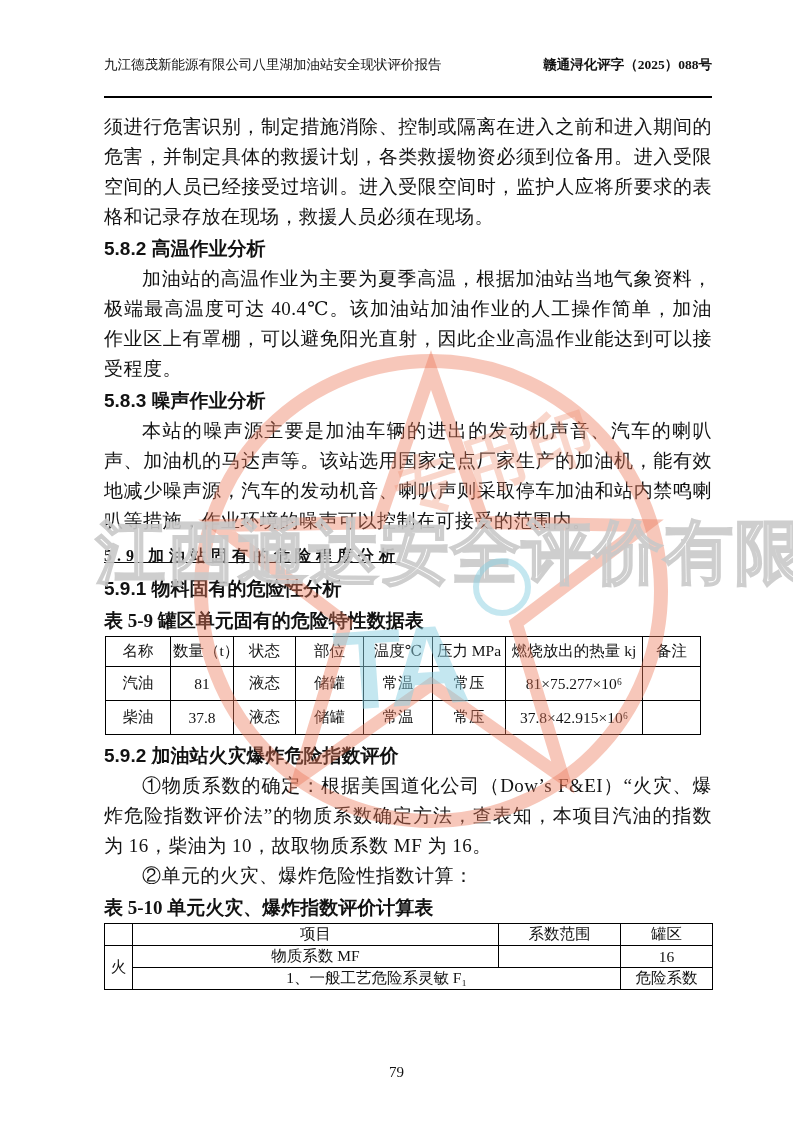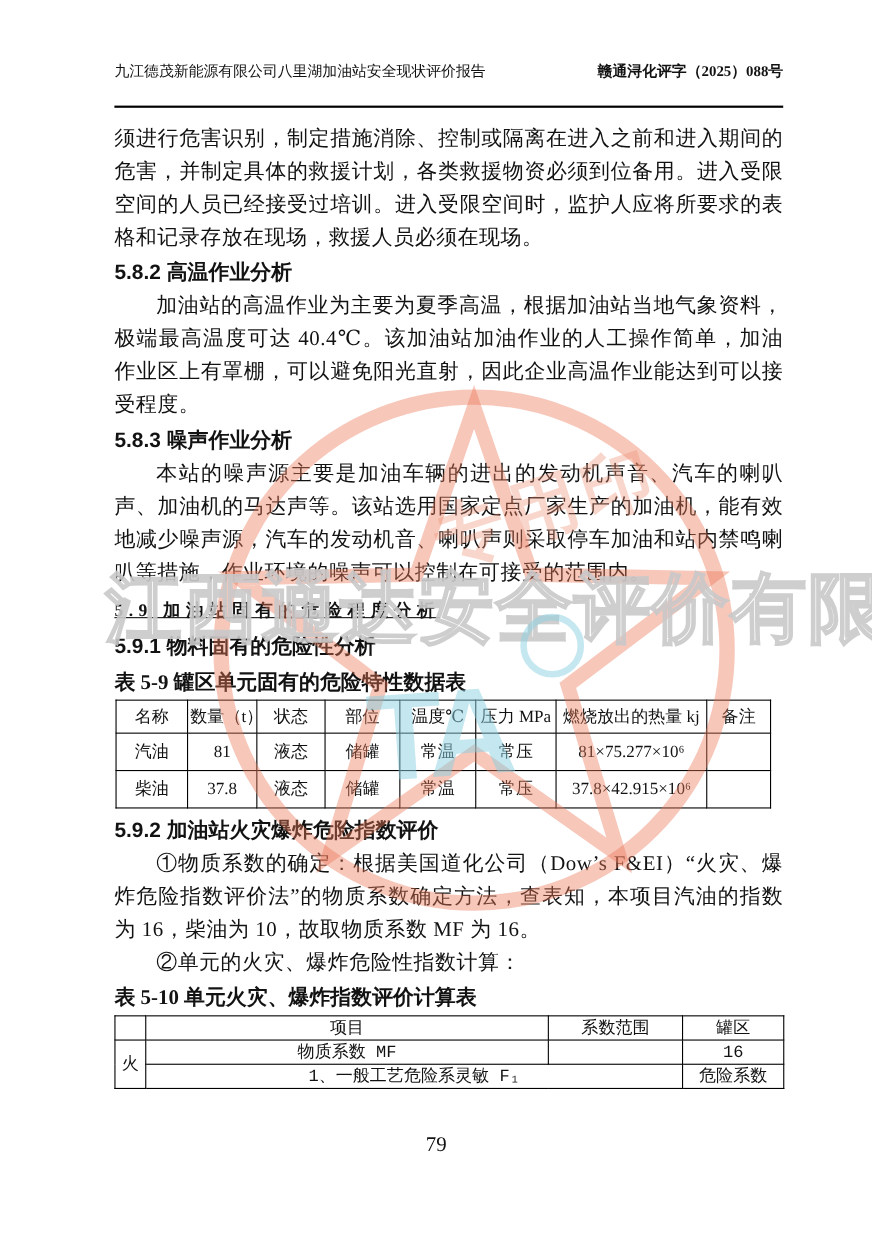--- a/index.html
+++ b/index.html
@@ -25,32 +25,32 @@
   .h-main{
     margin:4px 0 0 0;font-size:16px;line-height:32px;font-weight:bold;
     letter-spacing:5px;
     text-decoration:underline;
   }
   .tbl-caption{
     margin:4px 0 2px 0;text-align:left;font-weight:bold;font-size:19px;line-height:26px;
   }
   table{border-collapse:collapse;table-layout:fixed;}
   table.t59{width:595px;margin-left:1px;border-radius:20px;}
-  table.t510{width:608px;font-family:Liberation Mono, monospace;}
+  table.t510{width:608px;}
   td,th{
     border:1.5px solid #000;text-align:center;vertical-align:middle;
     font-size:15.5px;font-weight:normal;padding:0 2px;overflow:hidden;white-space:nowrap;
   }
   table.t59 th{height:29px;}
   table.t59 td{height:33px;}
   table.t510 th{height:21px;}
   table.t510 td{height:21px;}
   .footer-pagenum{
-    position:absolute;left:0;right:0;top:1030px;text-align:center;
-    font-size:19px;z-index:1;
+    position:absolute;left:0;right:0;top:1064px;text-align:center;
+    font-size:15px;z-index:1;
   }
   
   .wm{position:absolute;left:0;top:0;width:793px;height:1122px;z-index:2;pointer-events:none;}
   .wm-outline{
     position:absolute;left:96px;top:518px;width:640px;
     font-size:69px;font-weight:bold;letter-spacing:2px;line-height:1;white-space:nowrap;
     color:transparent;-webkit-text-stroke:2px #c9c9c9;
     font-family:"Liberation Sans","DejaVu Sans",sans-serif;opacity:0.9;
   }
   .wm-stamp-svg{position:absolute;left:188px;top:348px;}

